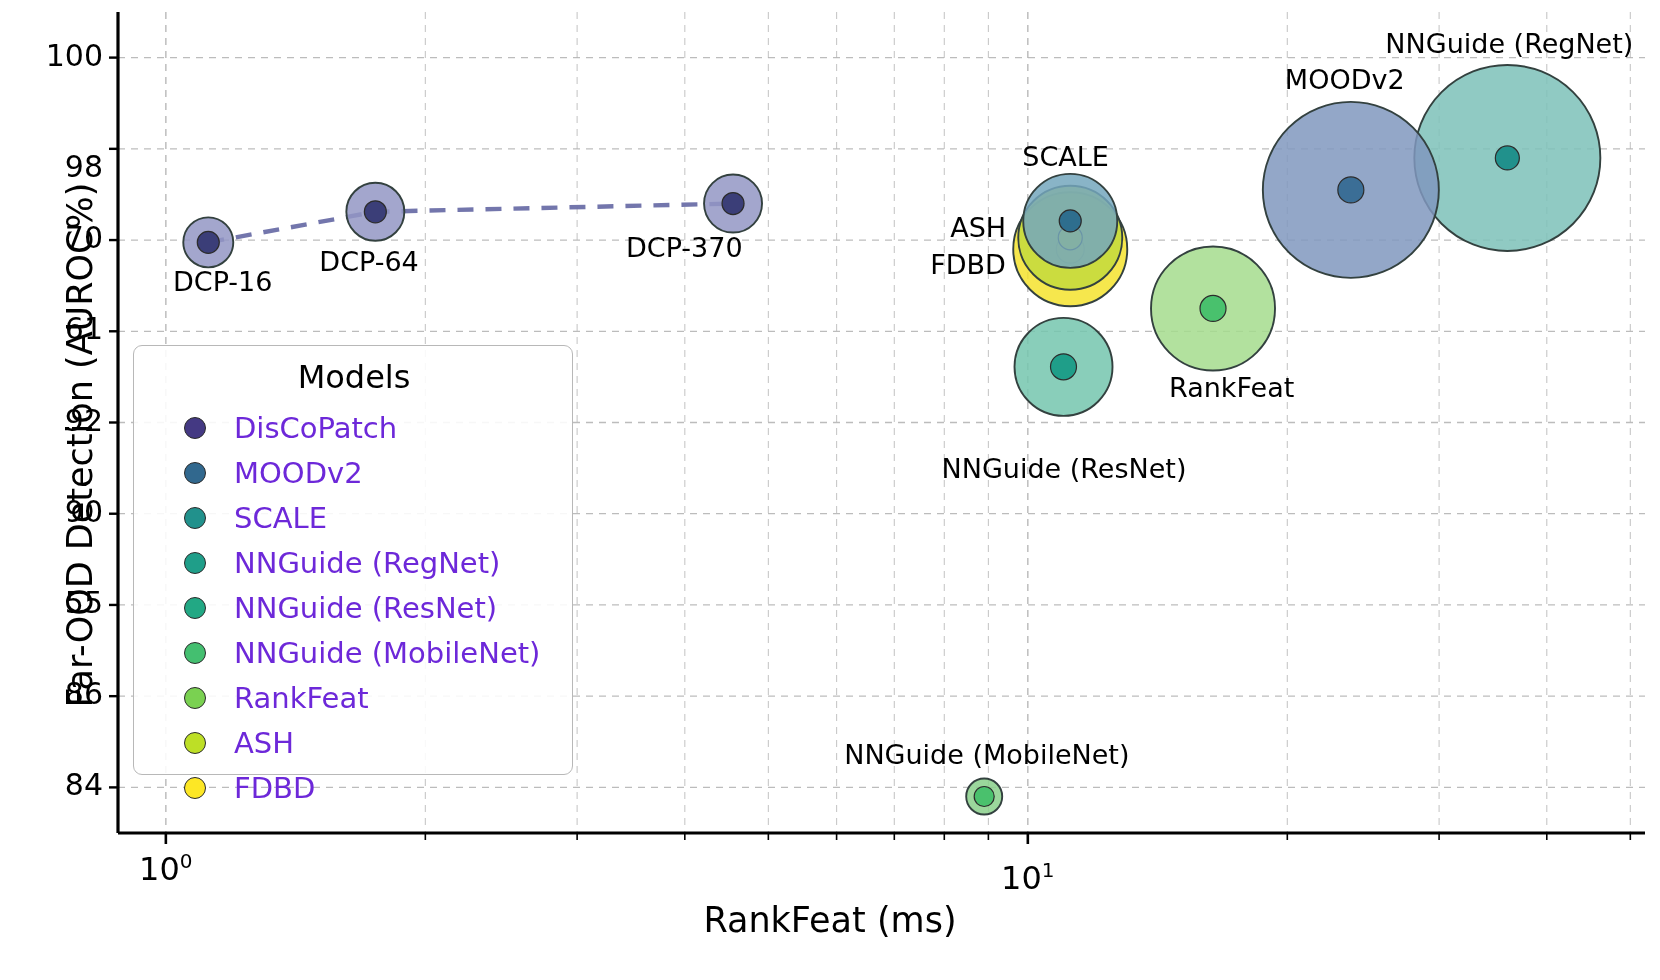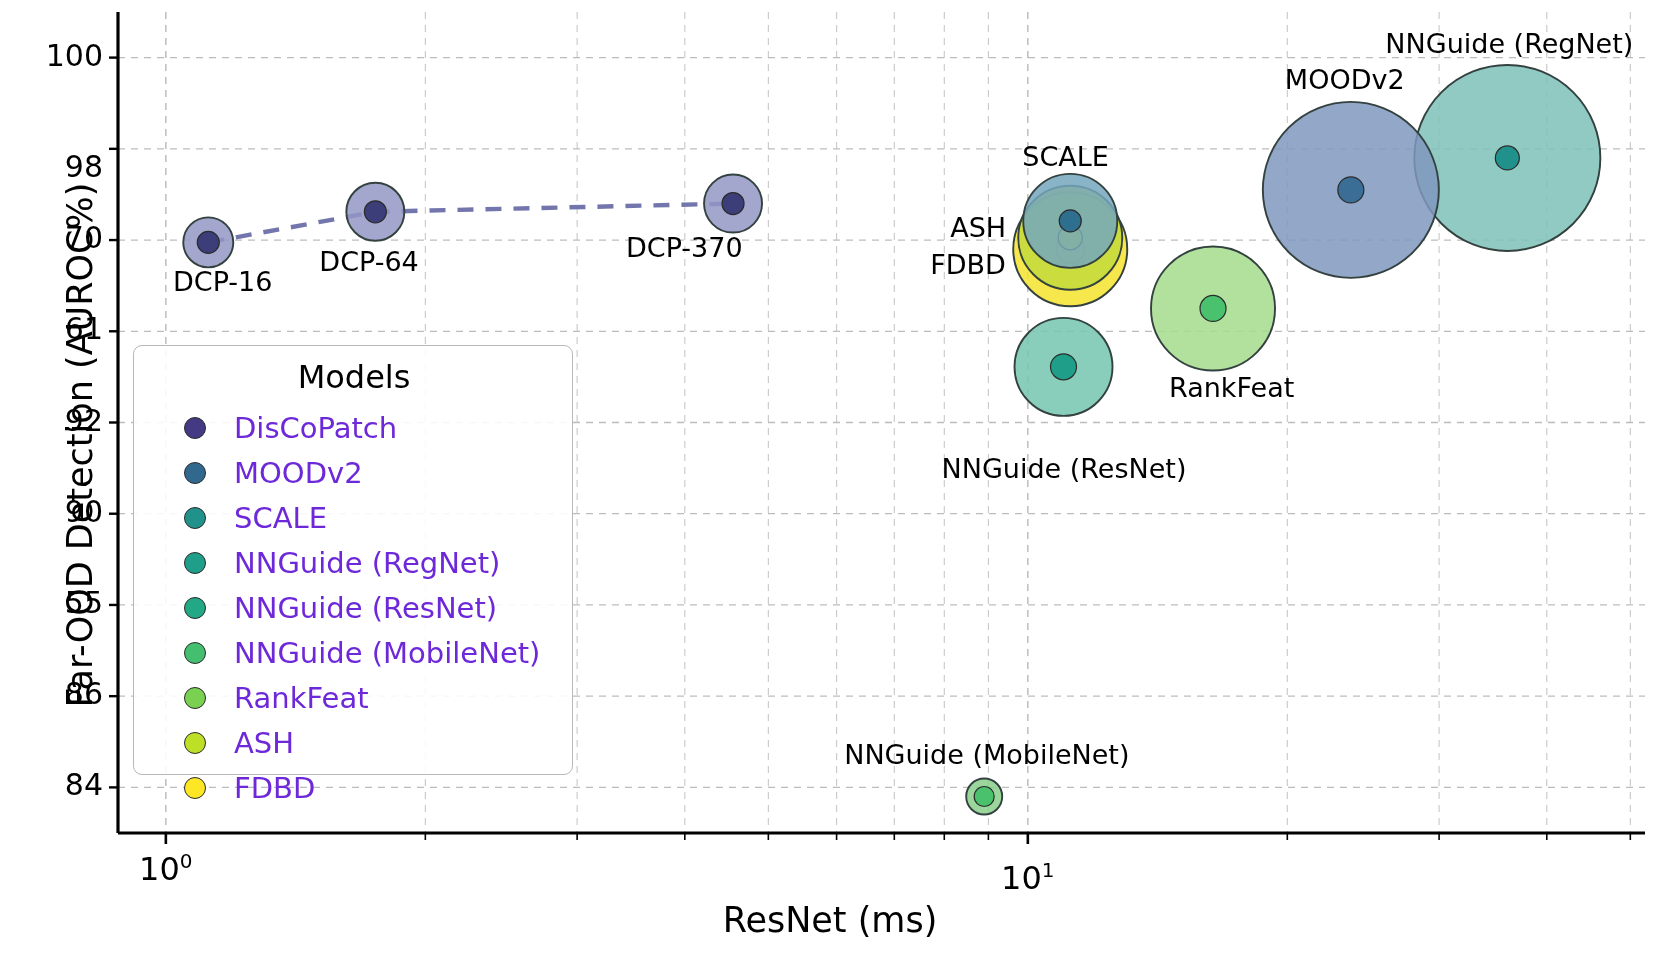--- a/index.html
+++ b/index.html
@@ -171,21 +171,21 @@
         <circle cx="208.2788676521788" cy="242.336111111111" r="25" fill="#9396c4" fill-opacity="0.85" stroke="#33413f" stroke-width="1.9"></circle>
         <circle cx="208.2788676521788" cy="242.336111111111" r="11" fill="#3b3e78" stroke="#2c2c2c" stroke-width="1.2"></circle>
       </g>
       <g>
         <circle cx="984.2012950080258" cy="796.5111111111113" r="18" fill="#8ad08b" fill-opacity="0.85" stroke="#33413f" stroke-width="1.9"></circle>
         <circle cx="984.2012950080258" cy="796.5111111111113" r="10" fill="#4ac16d" stroke="#2c2c2c" stroke-width="1.2"></circle>
       </g>
     </svg>
 
   <div class="ylab">Far-OOD Detection (AUROC%)</div>
-  <div class="xlab">ResNet (ms)</div>
+  <div class="xlab">RankFeat (ms)</div>
 
   <div id="yticks">
       <div class="tick-y" style="left: 13px; top: 767.389px;">84</div>
       <div class="tick-y" style="left: 13px; top: 676.167px;">86</div>
       <div class="tick-y" style="left: 13px; top: 584.944px;">55</div>
       <div class="tick-y" style="left: 13px; top: 493.722px;">90</div>
       <div class="tick-y" style="left: 13px; top: 402.5px;">92</div>
       <div class="tick-y" style="left: 13px; top: 311.278px;">61</div>
       <div class="tick-y" style="left: 13px; top: 220.056px;">70</div>
       <div class="tick-y" style="left: 13px; top: 128.833px; margin-top: 20px;">98</div>

